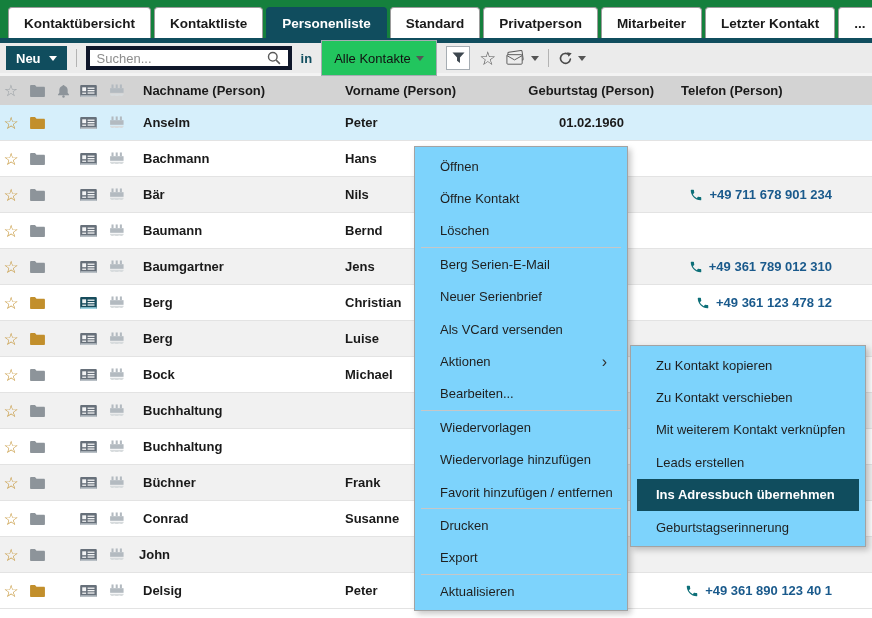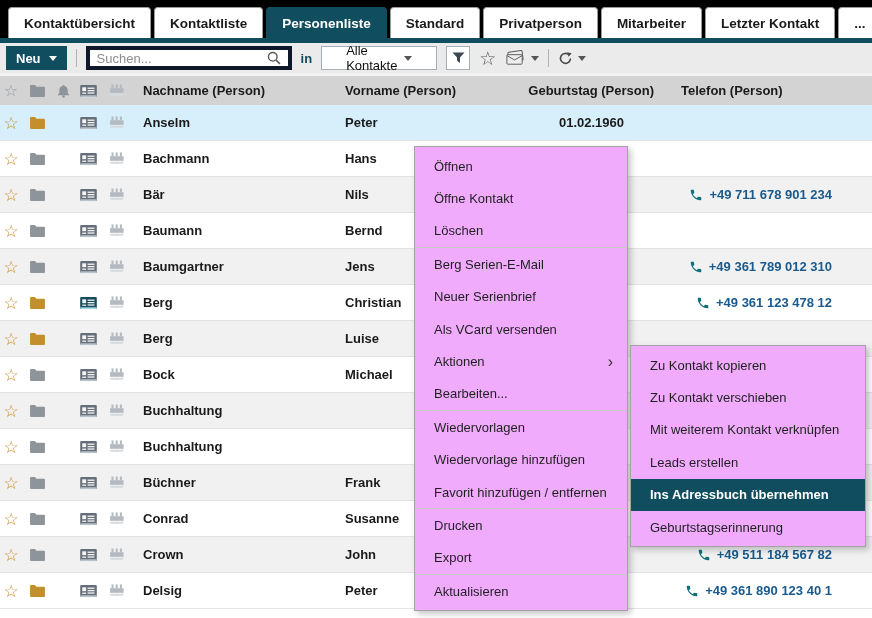--- a/index.html
+++ b/index.html
@@ -1,39 +1,39 @@
 <!DOCTYPE html>
 <html><head>
 <meta charset="utf-8">
 <style>
   *{box-sizing:border-box;margin:0;padding:0}
   html,body{width:872px;height:618px;overflow:hidden}
   body{font-family:"Liberation Sans",sans-serif;background:#fff;position:relative;color:#1a1a1a;
        --teal:#104d5e;--gold:#c28f2c;}
 
   
-  .tabbar{display:flex;align-items:flex-end;height:38px;background:#000000;padding-left:8px;gap:3px}
+  .tabbar{display:flex;align-items:flex-end;height:38px;background:#15803d;padding-left:8px;gap:3px}
   .tab{height:31px;display:flex;align-items:center;padding:0 15px;border:1px solid #9b9b9b;border-bottom:none;
        border-radius:4px 4px 0 0;background:#fff;font-size:13.5px;font-weight:600;color:#1a1a1a;cursor:default;white-space:nowrap}
   .tab.active{background:var(--teal);border-color:var(--teal);color:#fff}
   .strip{height:5px;background:var(--teal)}
 
   
   .toolbar{height:30px;background:#ebebeb;display:flex;align-items:center;padding:0 6px;gap:9px}
   .btn-neu{background:var(--teal);color:#fff;font-size:13px;font-weight:700;height:24px;padding:0 10px;
            border-radius:0;display:flex;align-items:center;gap:8px;border:none;font-family:inherit}
   .caret{width:0;height:0;border-left:4px solid transparent;border-right:4px solid transparent;border-top:5px solid #555}
   .caret.w{border-top-color:#fff}
   .vsep{width:1px;height:18px;background:#b3b3b3}
   .search{width:206px;height:24px;background:#fff;border:4px solid #0f172a;display:flex;align-items:center;padding:0 7px;gap:6px}
   .search input{flex:1;border:none;outline:none;font-size:13px;color:#444;background:transparent;font-family:inherit;min-width:0}
   .search input::placeholder{color:#8d8d8d}
   .in-label{color:var(--teal);font-weight:700;font-size:13px}
-  .combo{width:116px;height:24px;background:#ffffff;border:1px solid #a6adb3;display:flex;align-items:center;
-         padding:0 24px;font-size:13px;color:#111;justify-content:space-between}
+  .combo{width:116px;height:36px;background:#22c55e;border:1px solid #a6adb3;display:flex;align-items:center;
+         padding:0 12px;font-size:13px;color:#111;justify-content:space-between}
   .funnel-btn{width:24px;height:24px;background:#fff;border:1px solid #a6adb3;display:flex;align-items:center;justify-content:center}
   .tool-btn{display:flex;align-items:center;gap:5px;background:none;border:none}
   .tb-star{font-size:19px;color:#555;line-height:1;font-family:"DejaVu Sans",sans-serif}
   .gap{height:3px;background:#f3f3f3}
 
   
   .hrow,.row{display:grid;grid-template-columns:22px 30px 22px 28px 32px 206px 170px 150px 1fr;align-items:center}
   .hrow{height:29px;background:#d3d3d3;font-size:13px;font-weight:600}
   .row{height:36px;background:#fff;border-bottom:1px solid #e3e3e3;font-size:13px;font-weight:600}
   .row.shade{background:#f1f1f1}
@@ -49,21 +49,21 @@
   .b-top{fill:#b3bac0}.b-bot{fill:#d7dbdd}
   .c-nachname{padding-left:9px}
   .c-vorname{padding-left:5px}
   .c-geb{justify-content:flex-end;padding-right:36px}
   .hrow .c-geb{padding-right:6px}
   .c-tel{justify-content:flex-end;padding-right:40px;color:#1a5a8c;gap:6px}
   .hrow .c-tel{justify-content:flex-start;padding-left:21px;color:#1a1a1a}
   .phone-ic{color:#0d6f78;display:flex}
 
   
-  .menu{position:absolute;background:#f0abfc;border:1px solid #a3a3a3;box-shadow:3px 3px 6px rgba(0,0,0,.22);padding:3px 0}
+  .menu{position:absolute;background:#7dd3fc;border:1px solid #a3a3a3;box-shadow:3px 3px 6px rgba(0,0,0,.22);padding:3px 6px}
   #ctx{left:414px;top:146px;width:214px;z-index:10}
   #sub{left:630px;top:345px;width:236px;z-index:11}
   .menu-item{height:32.4px;display:flex;align-items:center;justify-content:space-between;
              padding:0 14px 0 19px;font-size:13px;color:#1f1f1f;white-space:nowrap}
   .menu-item .chev{display:none;font-size:16px;color:#333;line-height:1}
   .menu-item.has-sub .chev{display:block}
   .menu-item.active{background:var(--teal);color:#fff;font-weight:600}
   .menu-sep{height:1px;background:#c7c7c7}
 </style>
 </head>
@@ -773,21 +773,20 @@
         <svg viewBox="0 0 19 14" width="18" height="13">
           <g class="b-top">
             <rect x="2.5" y="0.5" width="2.2" height="4"></rect>
             <rect x="7" y="0.5" width="2.2" height="4"></rect>
             <rect x="11.5" y="0.5" width="2.2" height="4"></rect>
             <rect x="1" y="4.5" width="14.5" height="5"></rect>
           </g>
           <path class="b-bot" d="M1 10.5h14.5v1c-1.2 1.6-3 1.6-4.8.8-1.8.8-3.6.8-4.9 0-1.8.8-3.6.8-4.8-.8z"></path>
         </svg>
       </span>
-      <span class="c c-nachname">Crown</span>
       <span class="c c-vorname">John</span>
       <span class="c c-geb"></span>
       <span class="c c-tel">
         <span class="phone-ic">
           <svg viewBox="0 0 24 24" width="14" height="14">
             <path fill="currentColor" d="M6.62 10.79c1.44 2.83 3.76 5.14 6.59 6.59l2.2-2.2c.27-.27.67-.36 1.02-.24 1.12.37 2.33.57 3.57.57.55 0 1 .45 1 1V20c0 .55-.45 1-1 1-9.39 0-17-7.61-17-17 0-.55.45-1 1-1h3.5c.55 0 1 .45 1 1 0 1.25.2 2.45.57 3.57.11.35.03.74-.25 1.02l-2.2 2.2z"></path>
           </svg>
         </span>
         <span>+49 511 184 567 82</span>
       </span>

